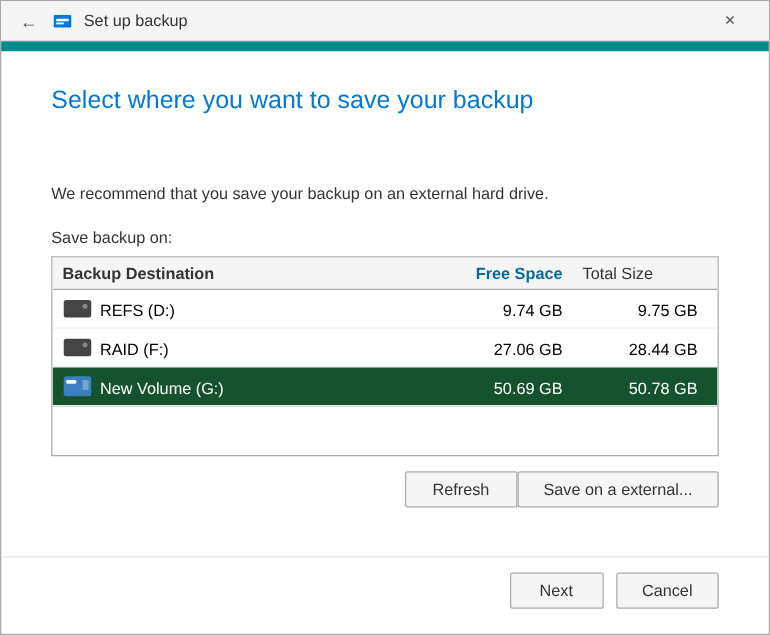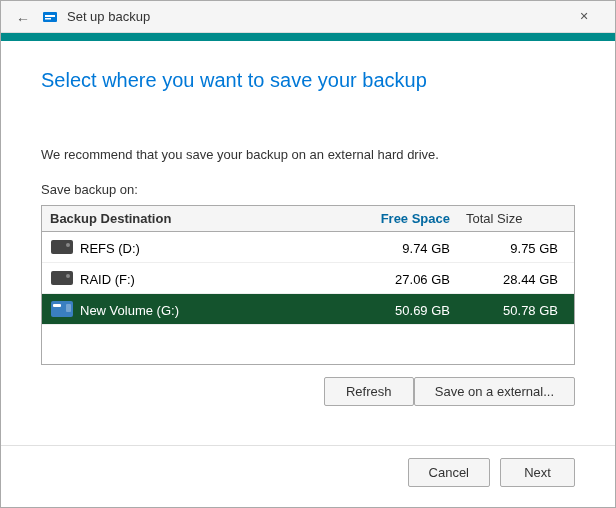--- a/index.html
+++ b/index.html
@@ -306,16 +306,16 @@
       </div>
     </div>
 
     <div class="buttons-row">
       <button class="btn">Refresh</button>
       <button class="btn">Save on a external...</button>
     </div>
   </div>
 
   <div class="footer">
+    <button class="btn-primary">Next</button>
     <button class="btn-primary">Cancel</button>
-    <button class="btn-primary">Next</button>
   </div>
 </div>
 
 </body></html>

